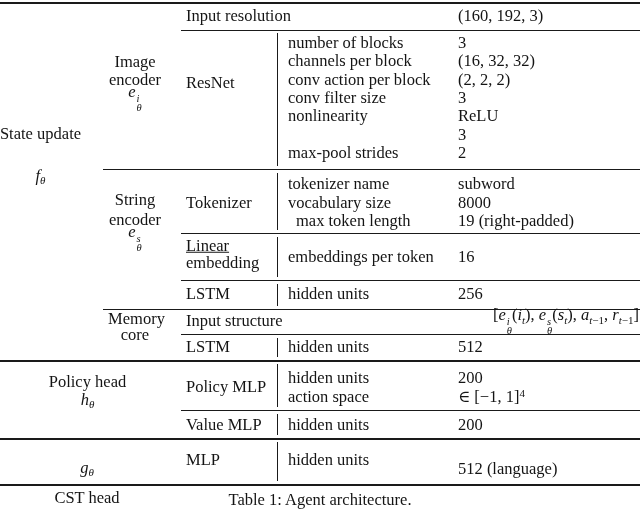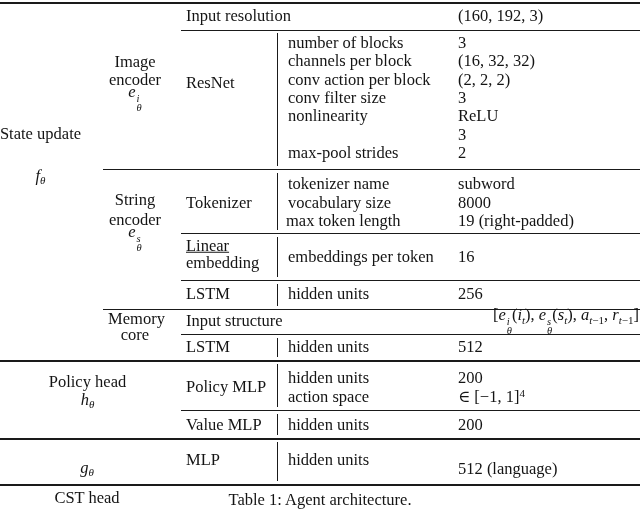--- a/index.html
+++ b/index.html
@@ -90,21 +90,21 @@
   <span class="t" style="left:186px;top:460px;">MLP</span>
 
   <span class="t" style="left:288px;top:42.5px;">number of blocks</span>
   <span class="t" style="left:288px;top:61px;">channels per block</span>
   <span class="t" style="left:288px;top:79.5px;">conv action per block</span>
   <span class="t" style="left:288px;top:97.5px;">conv filter size</span>
   <span class="t" style="left:288px;top:116px;">nonlinearity</span>
   <span class="t" style="left:288px;top:152.5px;">max-pool strides</span>
   <span class="t" style="left:288px;top:184px;">tokenizer name</span>
   <span class="t" style="left:288px;top:202.5px;">vocabulary size</span>
-  <span class="t" style="left:286px;top:221px;">max token length</span>
+  <span class="t" style="left:296px;top:221px;">max token length</span>
   <span class="t" style="left:288px;top:256.5px;">embeddings per token</span>
   <span class="t" style="left:288px;top:294px;">hidden units</span>
   <span class="t" style="left:288px;top:347px;">hidden units</span>
   <span class="t" style="left:288px;top:378px;">hidden units</span>
   <span class="t" style="left:288px;top:396.5px;">action space</span>
   <span class="t" style="left:288px;top:425px;">hidden units</span>
   <span class="t" style="left:288px;top:460px;">hidden units</span>
 
   <span class="t" style="left:458px;top:16px;">(160, 192, 3)</span>
   <span class="t" style="left:458px;top:42.5px;">3</span>

